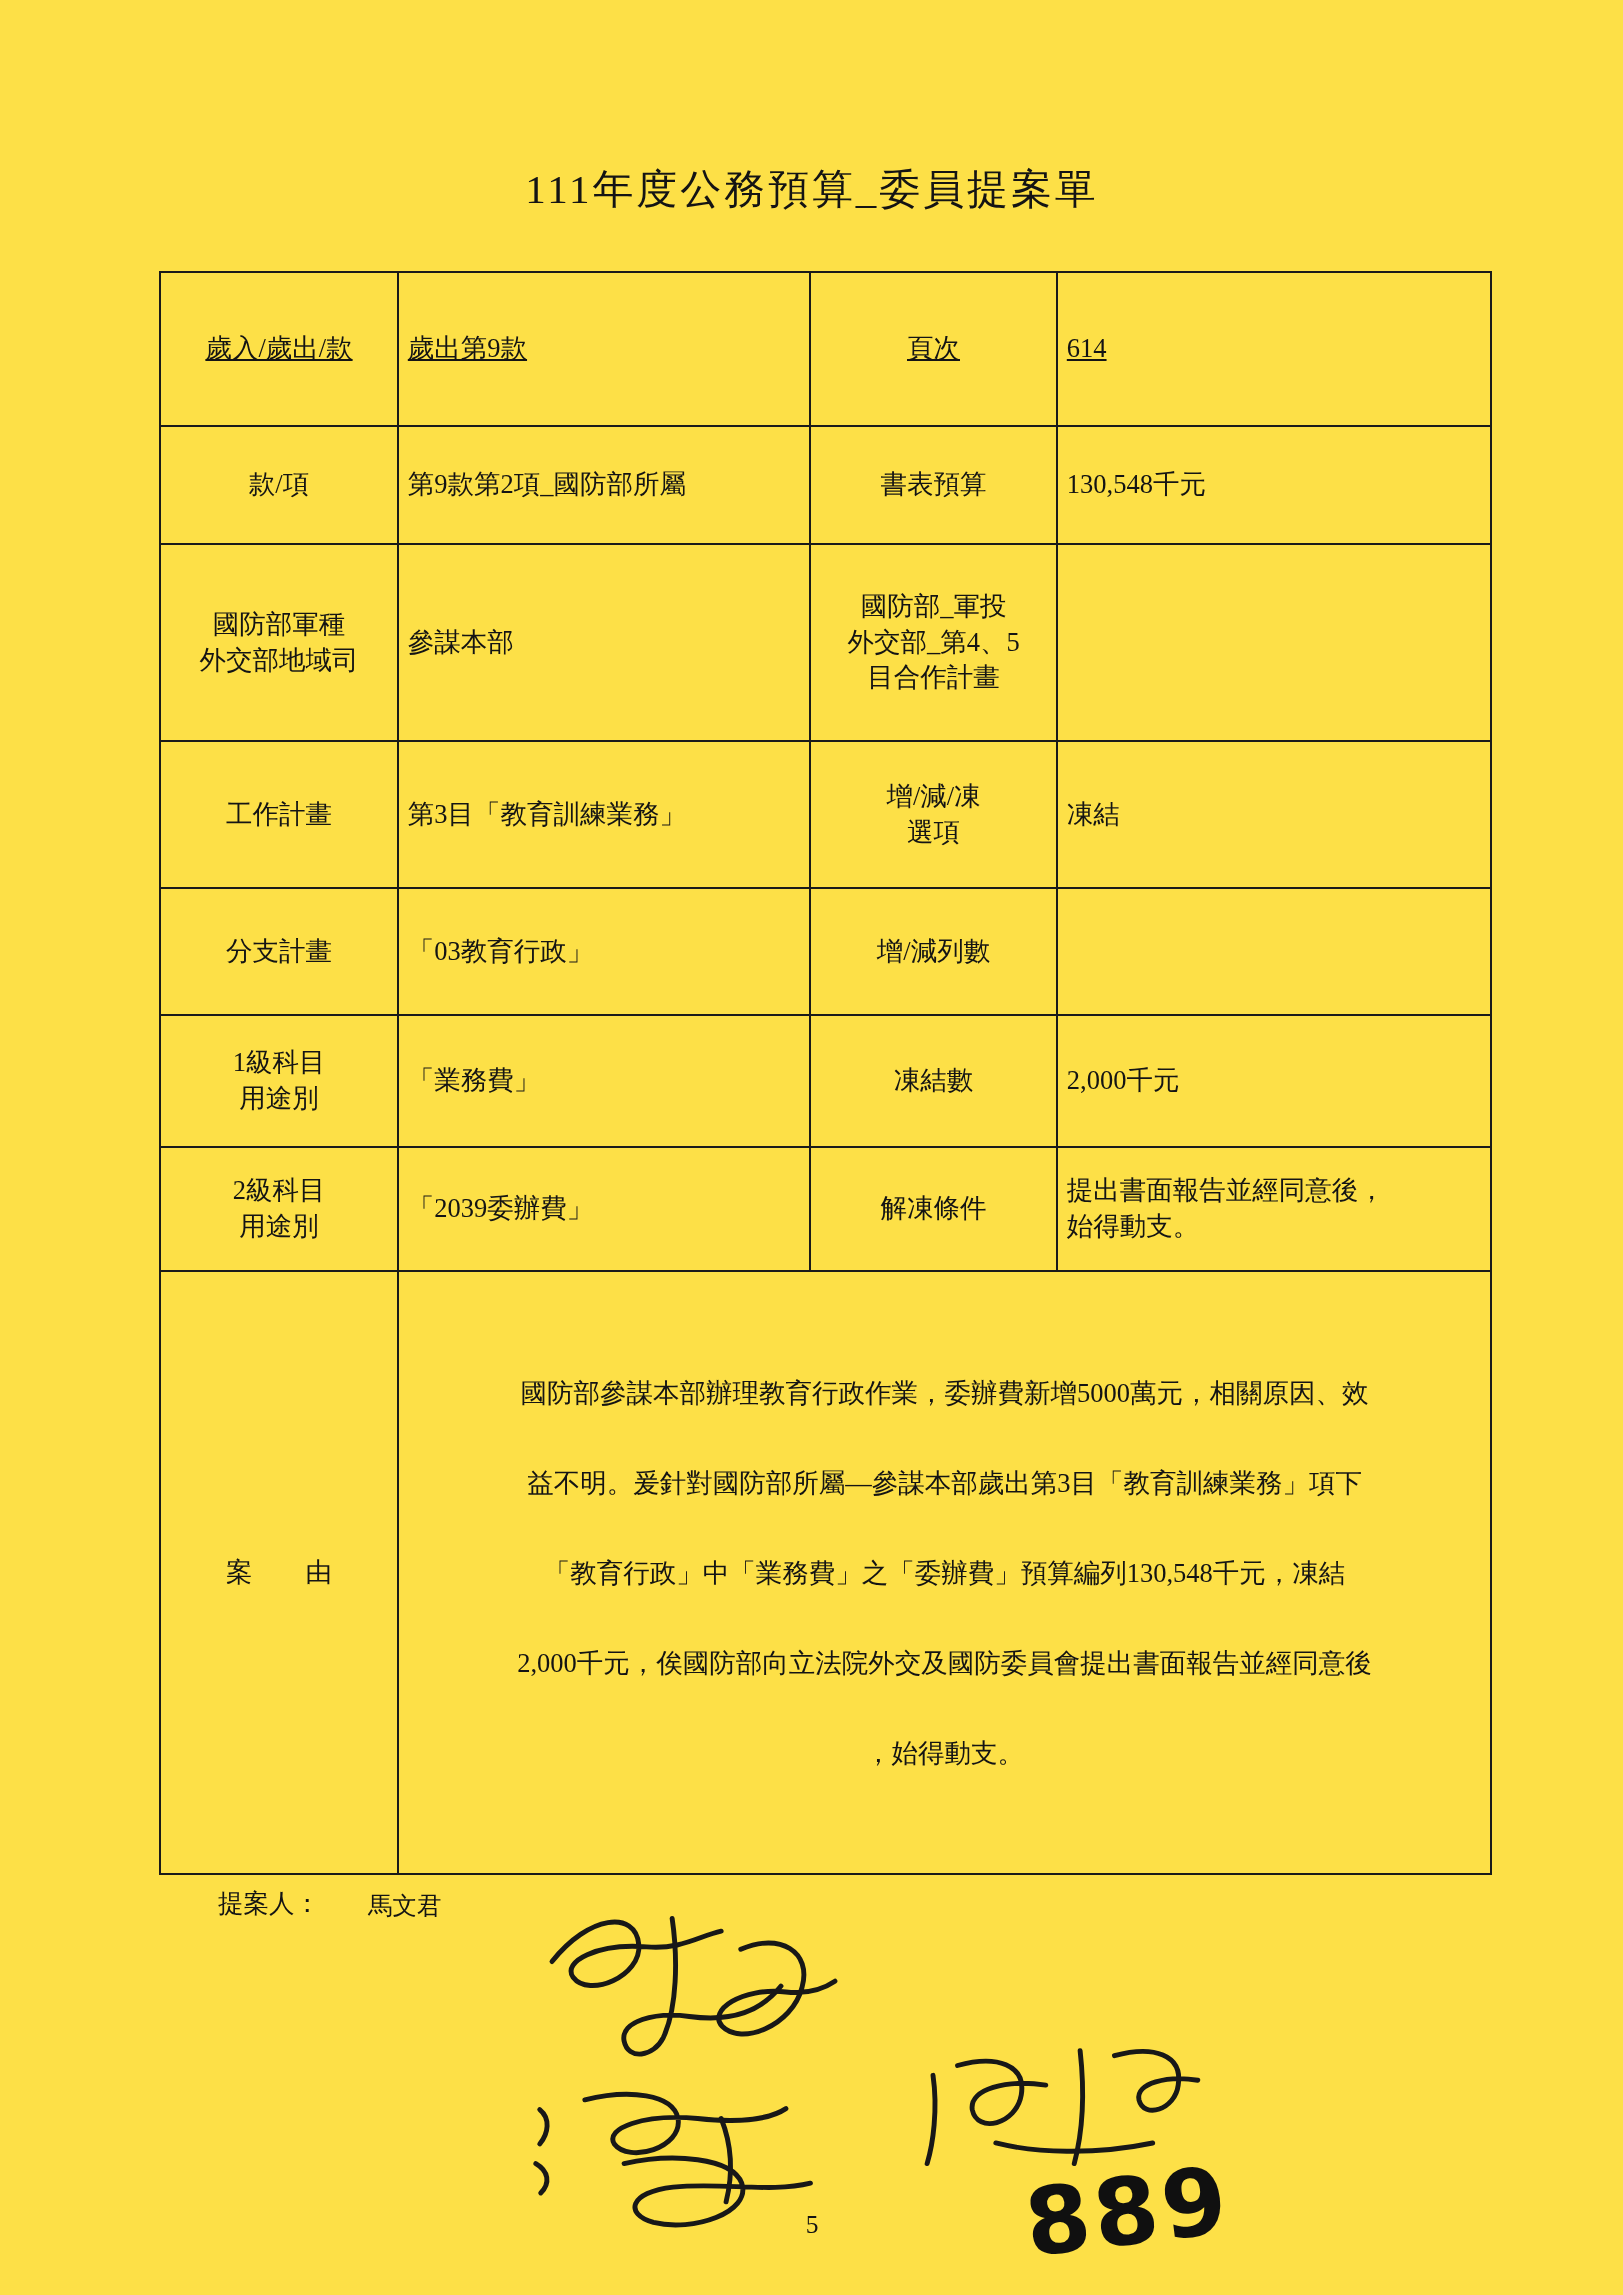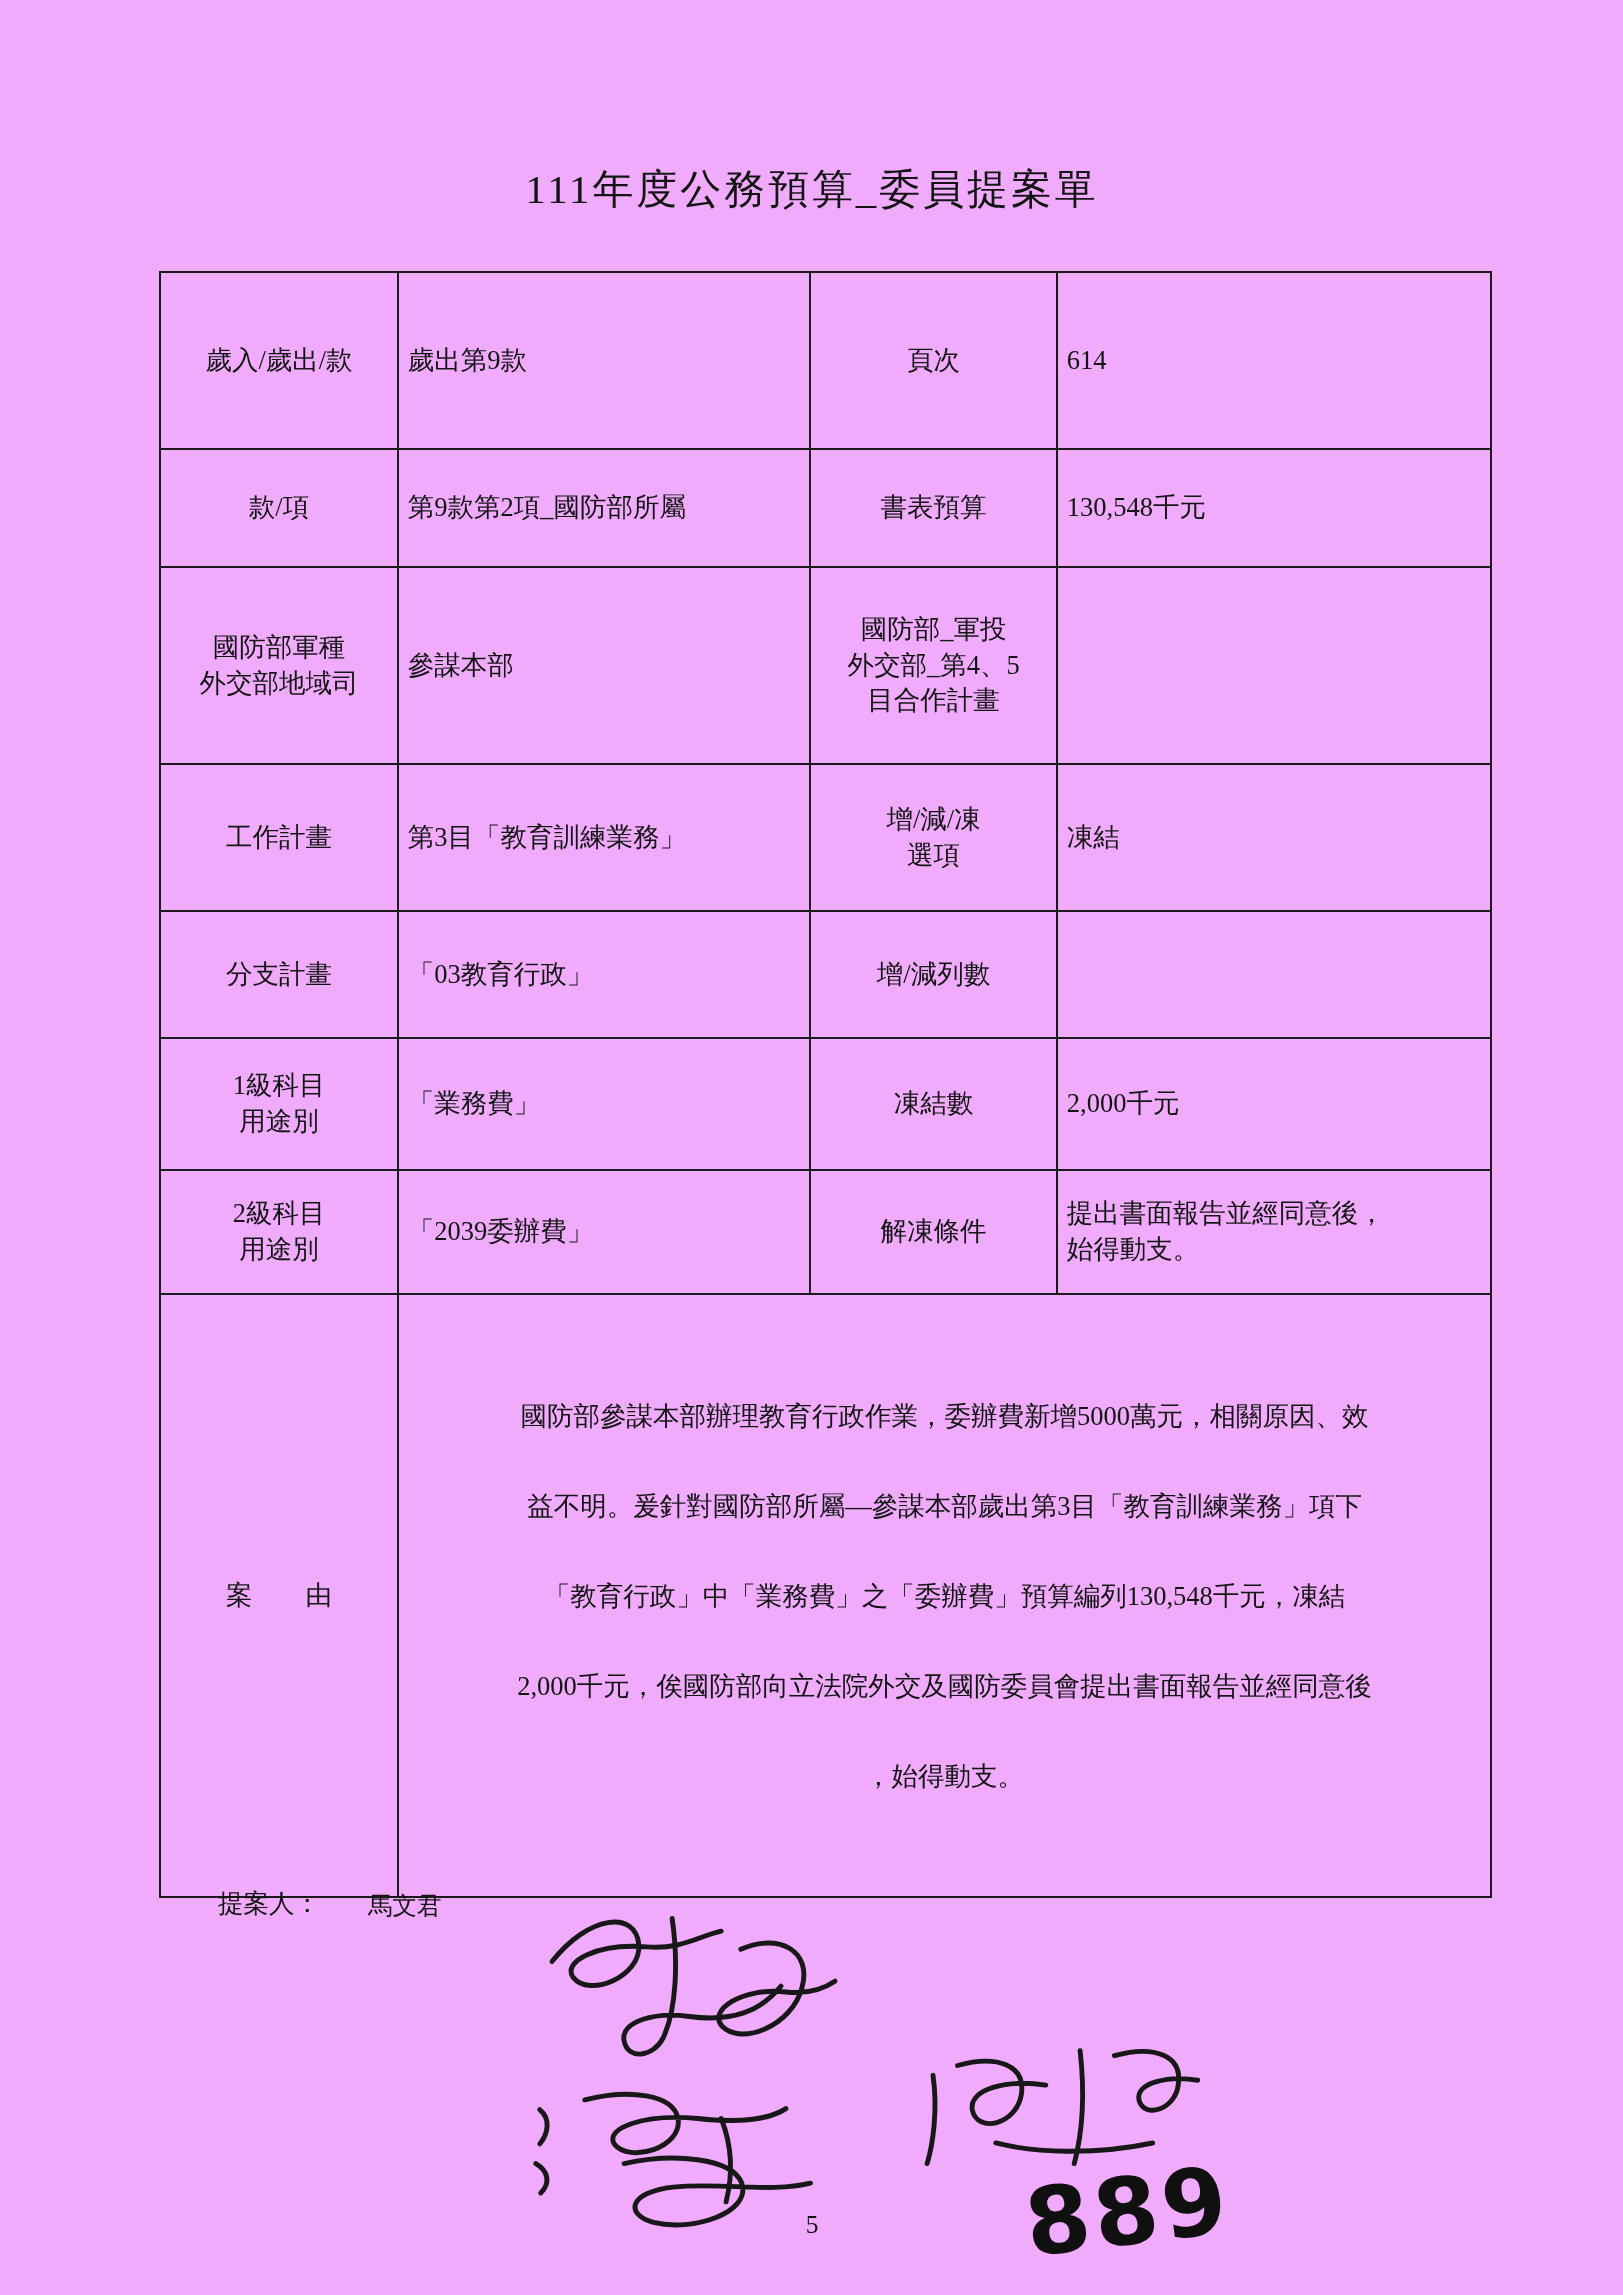--- a/index.html
+++ b/index.html
@@ -5,21 +5,21 @@
   html, body {
     margin: 0;
     padding: 0;
     background: #e8e8e8;
   }
   .page {
     position: relative;
     width: 1624px;
     height: 2295px;
     margin: 0 auto;
-    background: #f0abfc;
+    background: #fde047;
     font-family: "Liberation Serif", "DejaVu Serif", serif;
     color: #141414;
     overflow: hidden;
   }
   .doc-title {
     position: absolute;
     top: 162px;
     left: 0;
     width: 100%;
     text-align: center;
@@ -41,21 +41,21 @@
     border: 2px solid #1a1a1a;
     vertical-align: middle;
     padding: 4.9px 8.8px;
     white-space: pre-line;
     overflow: hidden;
   }
   td.lbl   { text-align: center; }
   td.val   { text-align: left; padding-left: 12.8px; }
   td.mid   { text-align: center; }
   td.val4  { text-align: left; padding-left: 12.8px; }
-  tr.r1 { height: 177px; }
+  tr.r1 { height: 154px; text-decoration: underline; }
   tr.r2 { height: 118px; }
   tr.r3 { height: 197px; }
   tr.r4 { height: 147px; }
   tr.r5 { height: 127px; }
   tr.r6 { height: 132px; padding-left: 32px; }
   tr.r7 { height: 124px; }
   tr.r8 { height: 603px; }
   td.case-label {
     text-align: center;
     letter-spacing: 0;

